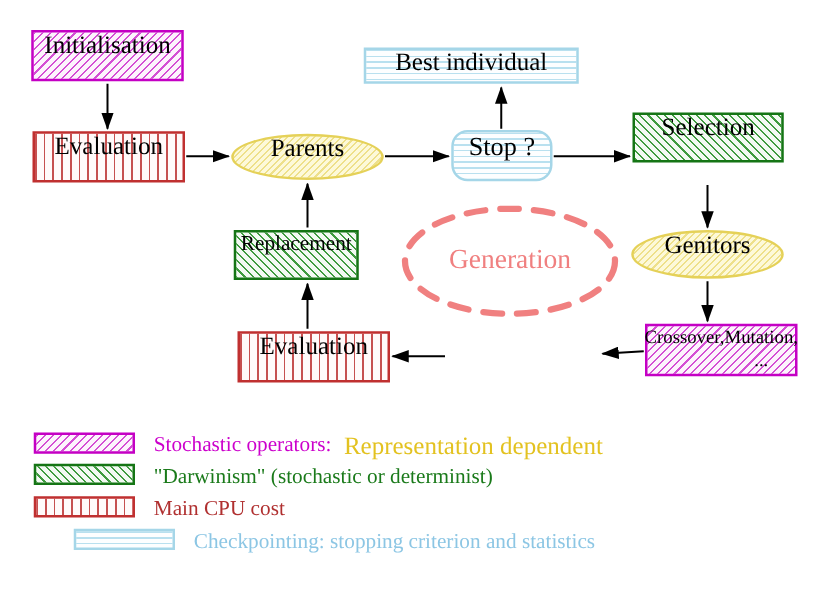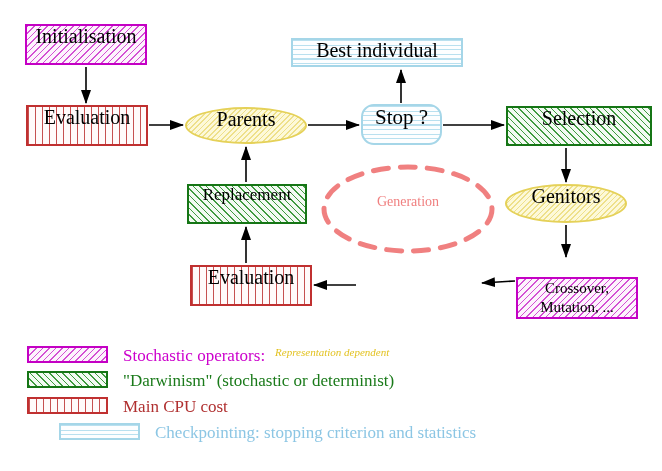--- a/index.html
+++ b/index.html
@@ -20,33 +20,33 @@
   .s-red{border:2px solid #c03030;background-color:#fffafa;
     background-image:repeating-linear-gradient(90deg,#c65050 0,#c65050 1.3px,transparent 1.3px,transparent 7px);}
   .s-cyan{border:2px solid #a5d6e8;background-color:#fdfeff;
     background-image:repeating-linear-gradient(180deg,#b9e0ef 0,#b9e0ef 1.2px,transparent 1.2px,transparent 4.6px);}
   .h-yellow{border:2px solid #e5d158;background-color:#fdf9d9;
     background-image:repeating-linear-gradient(135deg,#eee08a 0,#eee08a 1.2px,transparent 1.2px,transparent 3.8px);}
   .rounded{border-radius:13px;}
   .arrows{position:absolute;left:0;top:0;width:662px;height:471px;}
   .gen-label{
     position:absolute;left:338px;top:194px;width:140px;text-align:center;
-    font-size:14px;color:#f08080;
+    font-size:22px;color:#f08080;
   }
   
   .legend-row{position:absolute;left:27px;display:flex;align-items:flex-start;height:17px;}
   .swatch{width:81px;height:17px;box-sizing:border-box;flex:0 0 auto;}
   .legend-label{margin-left:15px;font-size:17px;white-space:nowrap;}
-  .legend-label2{margin-left:10px;font-size:11px;white-space:nowrap;font-style:italic;}
+  .legend-label2{margin-left:10px;font-size:20px;white-space:nowrap;}
   .c-magenta{color:#cc00cc;}
   .c-gold{color:#e3c220;}
   .c-green{color:#1a7a1a;}
   .c-darkred{color:#b03030;}
   .c-skyblue{color:#8cc6e4;}
-  .two-line{font-size:15px;flex-direction:column;line-height:1.25;margin-top:18px;}
+  .two-line{font-size:15px;flex-direction:row;line-height:1.25;}
   .fs17{font-size:17px;}
   .fs21{font-size:21px;}
 </style>
 </head>
 <body>
 
 <div class="stage">
 
   <svg class="arrows" viewBox="0 0 662 471" xmlns="http://www.w3.org/2000/svg">
     <defs>
@@ -83,25 +83,25 @@
   </div>
 
   <div class="node s-cyan" style="left:291px;top:38px;width:172px;height:29px;">
     <span>Best individual</span>
   </div>
 
   <div class="node s-cyan rounded fs21" style="left:361px;top:104px;width:81px;height:41px;">
     <span>Stop ?</span>
   </div>
 
-  <div class="node h-green" style="left:506px;top:106px;width:146px;height:40px;">
+  <div class="node h-green" style="left:506px;top:90px;width:121px;height:40px;">
     <span>Selection</span>
   </div>
 
-  <div class="node h-green fs17" style="left:187px;top:184px;width:120px;height:40px;">
+  <div class="node h-green fs17" style="left:187px;top:184px;width:100px;height:40px;">
     <span>Replacement</span>
   </div>
 
   <div class="node ellipse h-yellow" style="left:505px;top:184px;width:122px;height:39px;">
     <span>Genitors</span>
   </div>
 
   <div class="gen-label">Generation</div>
 
   <div class="node s-red" style="left:190px;top:265px;width:122px;height:41px;">

